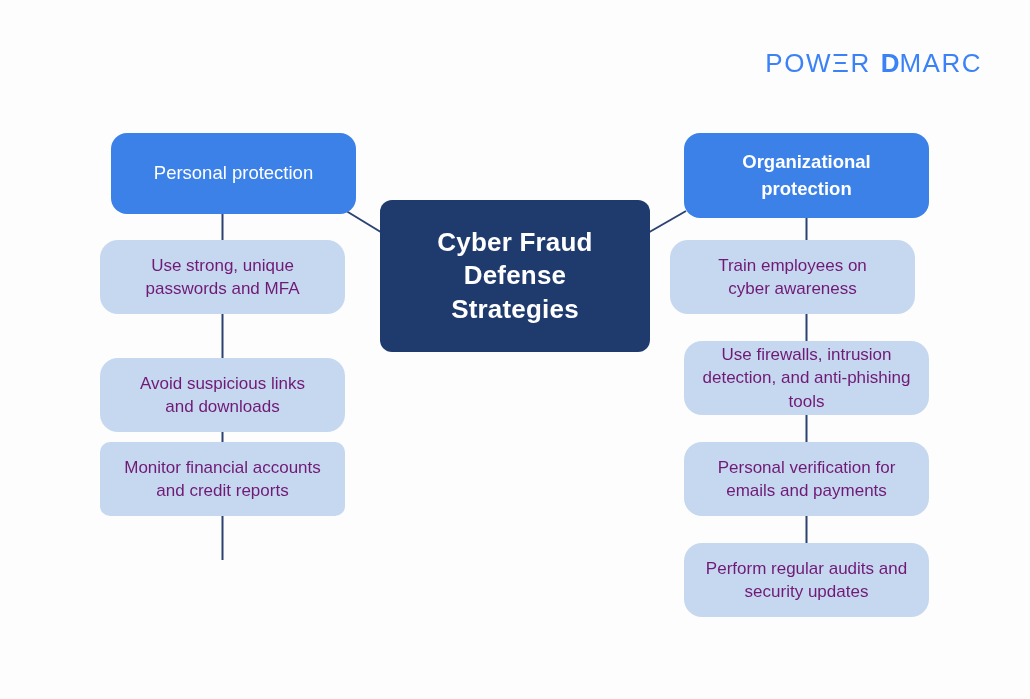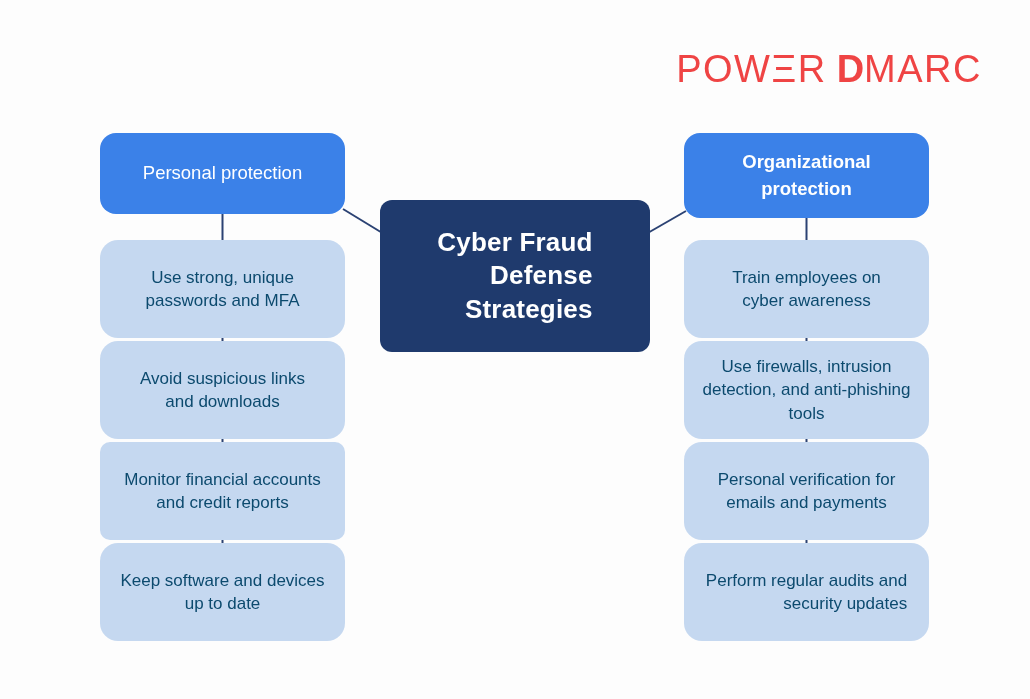--- a/index.html
+++ b/index.html
@@ -47,42 +47,41 @@
     width: 270px;
     height: 152px;
     background: var(--navy);
     border-radius: 12px;
     color: #ffffff;
     font-size: 26px;
     font-weight: bold;
     line-height: 1.27;
     letter-spacing: 0.2px;
     padding: 10px;
-    text-align: right;
   }
 
   .item-node {
     width: 245px;
-    height: 98px;
+    height: 74px;
     background: var(--lightblue);
     border-radius: 18px;
-    color: #0c4a6e;
+    color: #701a75;
     font-size: 17px;
     line-height: 1.36;
     padding: 8px 14px;
   }
 
   
   .logo {
     position: absolute;
     top: 48px;
     right: 48px;
     z-index: 2;
-    font-size: 38px;
-    color: #ef4444;
+    font-size: 26px;
+    color: #3b82f6;
     letter-spacing: 1.5px;
     white-space: nowrap;
   }
   .logo .xi { font-weight: normal; }
   .logo .logo-d { font-weight: bold; margin-left: 10px; letter-spacing: 0; }
 </style>
 </head>
 <body>
 
 <div class="canvas" style="--accent:#3b81e8; --navy:#1f3a6d; --lightblue:#c5d8f0;">
@@ -101,57 +100,53 @@
   <div class="logo">
     <span data-bind="logo.part_power_pow">POW</span><span class="xi" data-bind="logo.part_power_xi">Ξ</span><span data-bind="logo.part_power_r">R</span><span class="logo-d" data-bind="logo.part_dmarc_d">D</span><span data-bind="logo.part_dmarc_rest">MARC</span>
   </div>
 
   <div class="node center-node" style="left:380px; top:200px;">
     <span data-bind="center.title_lines">Cyber Fraud
 Defense
 Strategies</span>
   </div>
 
-  <div class="node branch-header" style="left:100px; top:133px; height:81px;">
+  <div class="node branch-header" style="left:111px; top:133px; height:81px;">
     <span data-bind="branches.0.label_lines">Personal protection</span>
   </div>
 
   <div class="node item-node" style="left:100px; top:240px;">
     <span data-bind="branches.0.items.0.lines">Use strong, unique
 passwords and MFA</span>
   </div>
-  <div class="node item-node" style="left:100px; top:341px;">
+  <div class="node item-node" style="left:100px; top:358px;">
     <span data-bind="branches.0.items.1.lines">Avoid suspicious links
 and downloads</span>
   </div>
   <div class="node item-node" style="left:100px; top:442px;border-radius:10px;">
     <span data-bind="branches.0.items.2.lines">Monitor financial accounts
 and credit reports</span>
   </div>
-  <div class="node item-node" style="left:100px; top:543px;">
-    <span data-bind="branches.0.items.3.lines">Keep software and devices
-up to date</span>
-  </div>
 
   <div class="node branch-header" style="left:684px; top:133px; height:85px;font-weight:bold;">
     <span data-bind="branches.1.label_lines">Organizational
 protection</span>
   </div>
 
-  <div class="node item-node" style="left:684px; top:240px;">
+  <div class="node item-node" style="left:670px; top:240px;">
     <span data-bind="branches.1.items.0.lines">Train employees on
 cyber awareness</span>
   </div>
   <div class="node item-node" style="left:684px; top:341px;text-align:center;">
     <span data-bind="branches.1.items.1.lines">Use firewalls, intrusion
 detection, and anti-phishing
 tools</span>
   </div>
   <div class="node item-node" style="left:684px; top:442px;">
     <span data-bind="branches.1.items.2.lines">Personal verification for
 emails and payments</span>
   </div>
-  <div class="node item-node" style="left:684px; top:543px;text-align:right;">
+  <div class="node item-node" style="left:684px; top:543px;">
     <span data-bind="branches.1.items.3.lines">Perform regular audits and
 security updates</span>
   </div>
 
 </div>
 
 </body></html>

